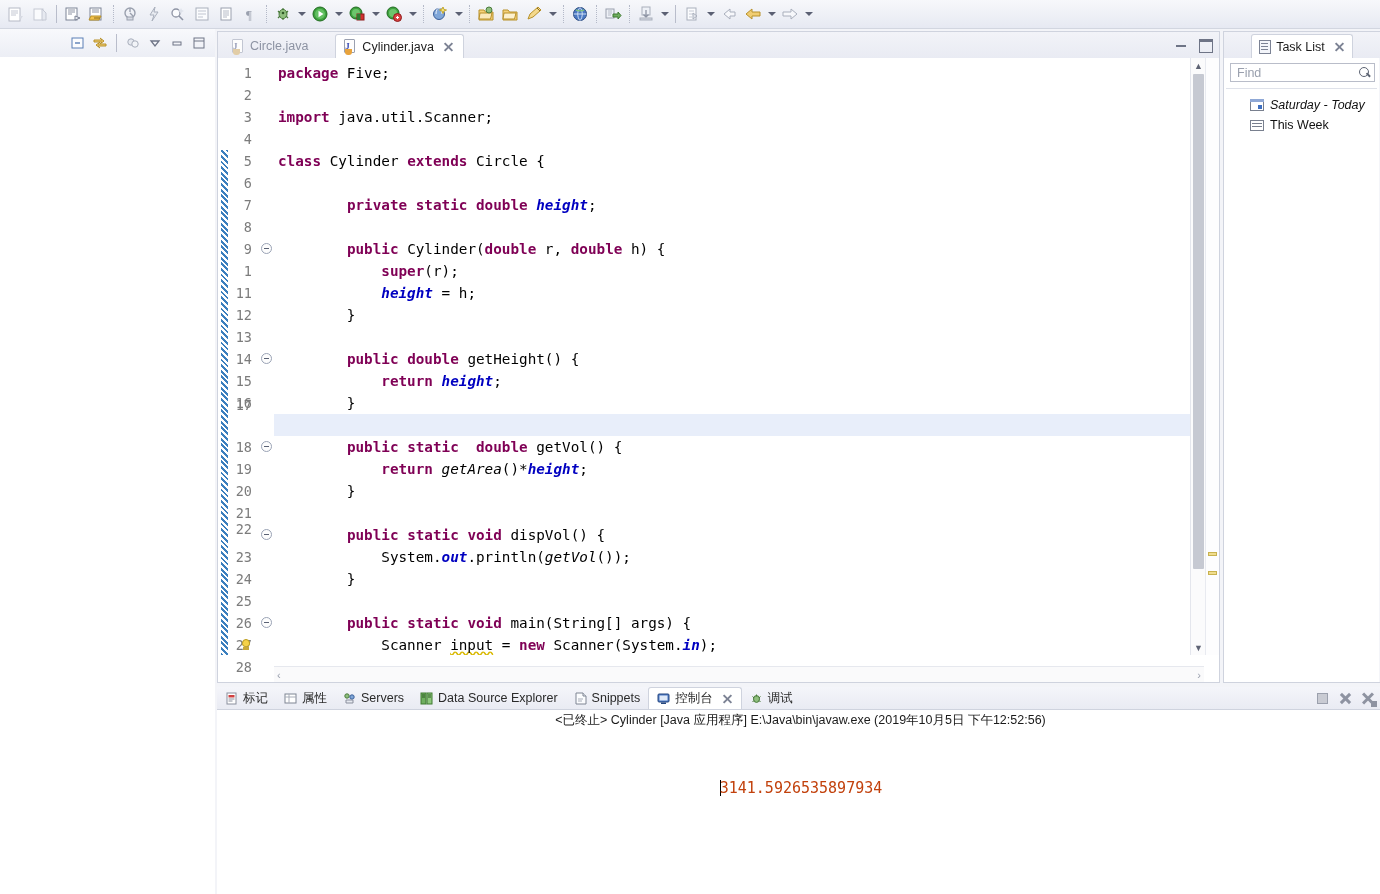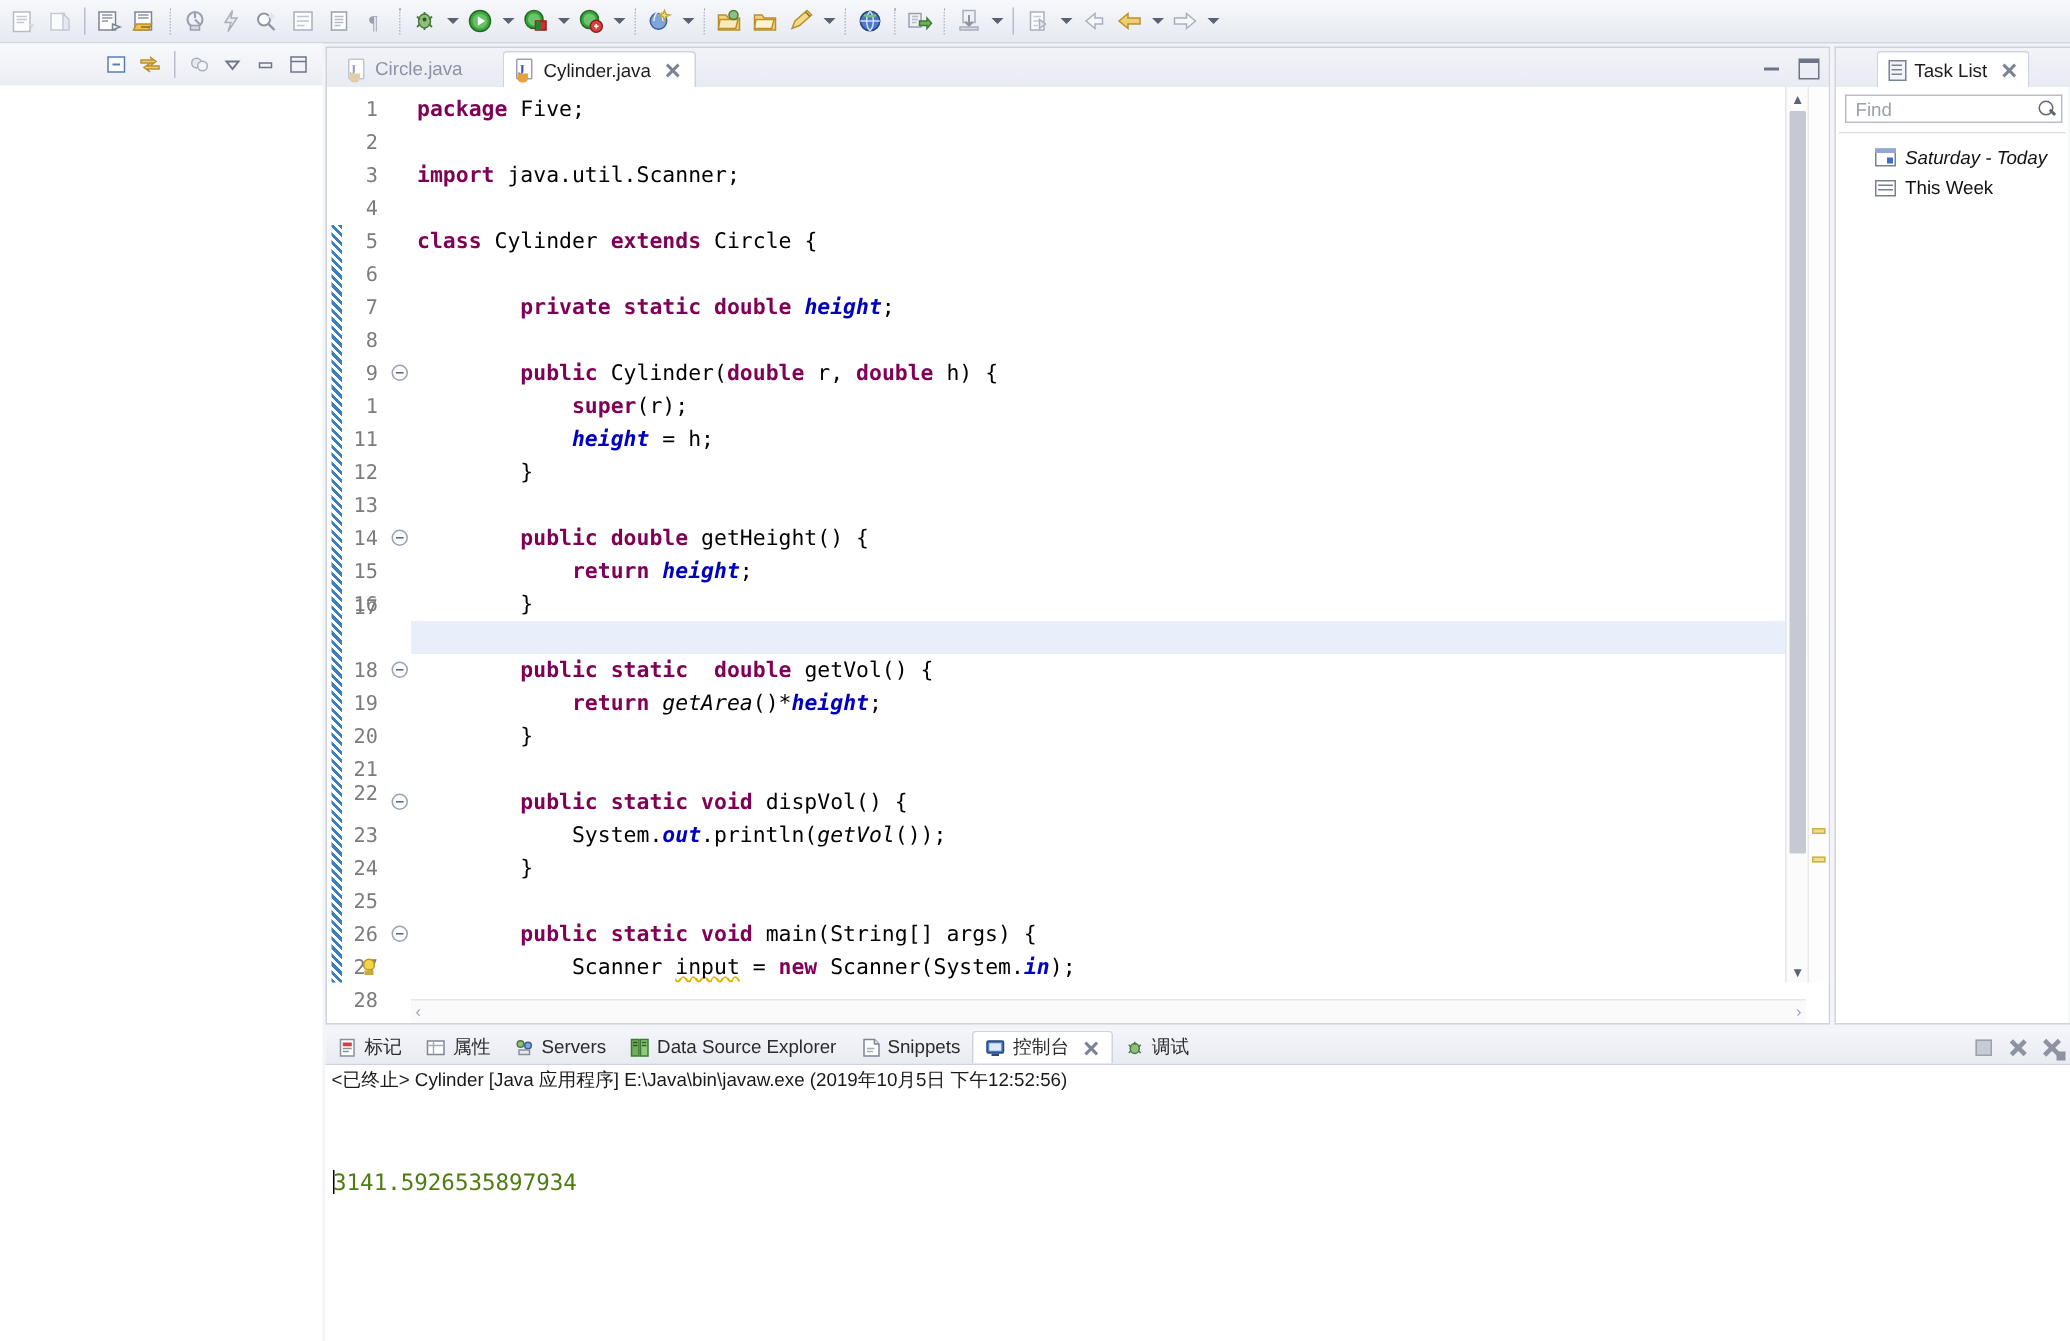--- a/index.html
+++ b/index.html
@@ -316,33 +316,33 @@
     background:#8e93a1;
   }
   .ctb.xx:before { transform: rotate(45deg); }
   .ctb.xx:after  { transform: rotate(-45deg); }
   .ctb.xx .d {
     position:absolute; right:-1px; bottom:-1px; width:6px; height:6px;
     background:#8e93a1;
   }
   .con-body {
     position: absolute; left: 0; top: 22px; width: 1163px; height: 185px;
-    background: #ffffff; border-top: 1px solid #cfd3de;
+    background: #ffffff; border-top: 1px solid #cfd3de; text-align: center;
   }
   .con-head {
     padding: 2px 0 0 4px; font-size: 12.5px; color: #1a1a1a;
     white-space: nowrap;
   }
   .con-out {
     margin-top: 4px; padding-left: 5px;
     font-family: "DejaVu Sans Mono", monospace;
     font-size: 15px; line-height: 22px; white-space: pre;
   }
   .con-in { color: #00a060; }
-  .con-res { color: #4d7c0f; position: relative; }
+  .con-res { color: #c2410c; position: relative; }
   .caret {
     display:inline-block; width:1px; height:16px; background:#000;
     vertical-align:-3px; margin-right:-1px;
   }
 </style>
 </head>
 <body>
 
 <div id="app">
 

